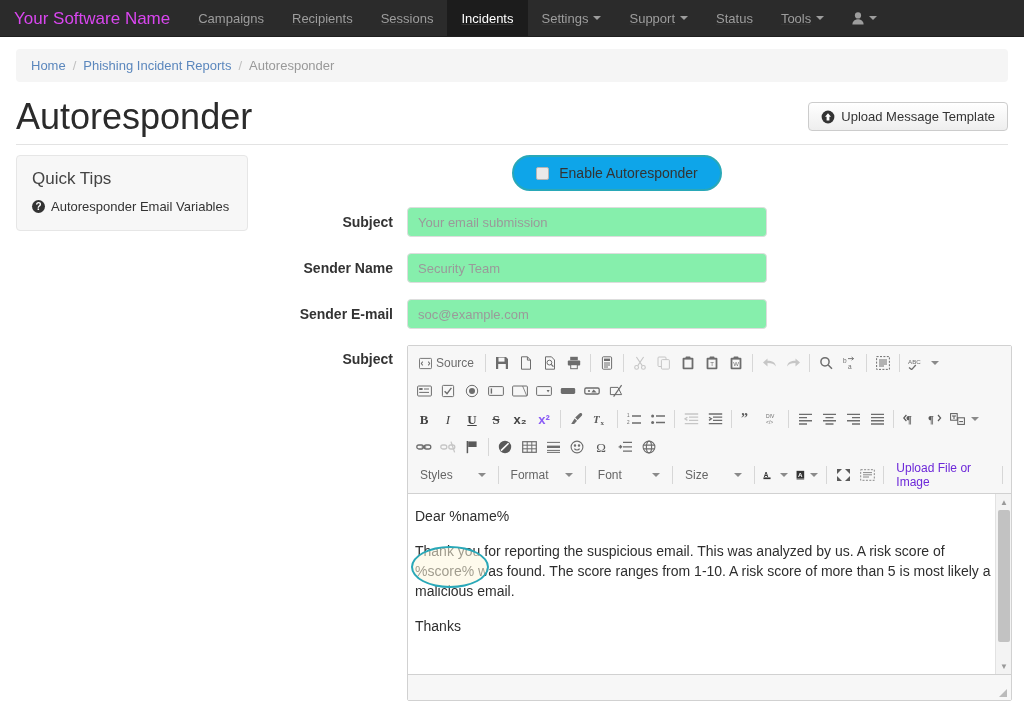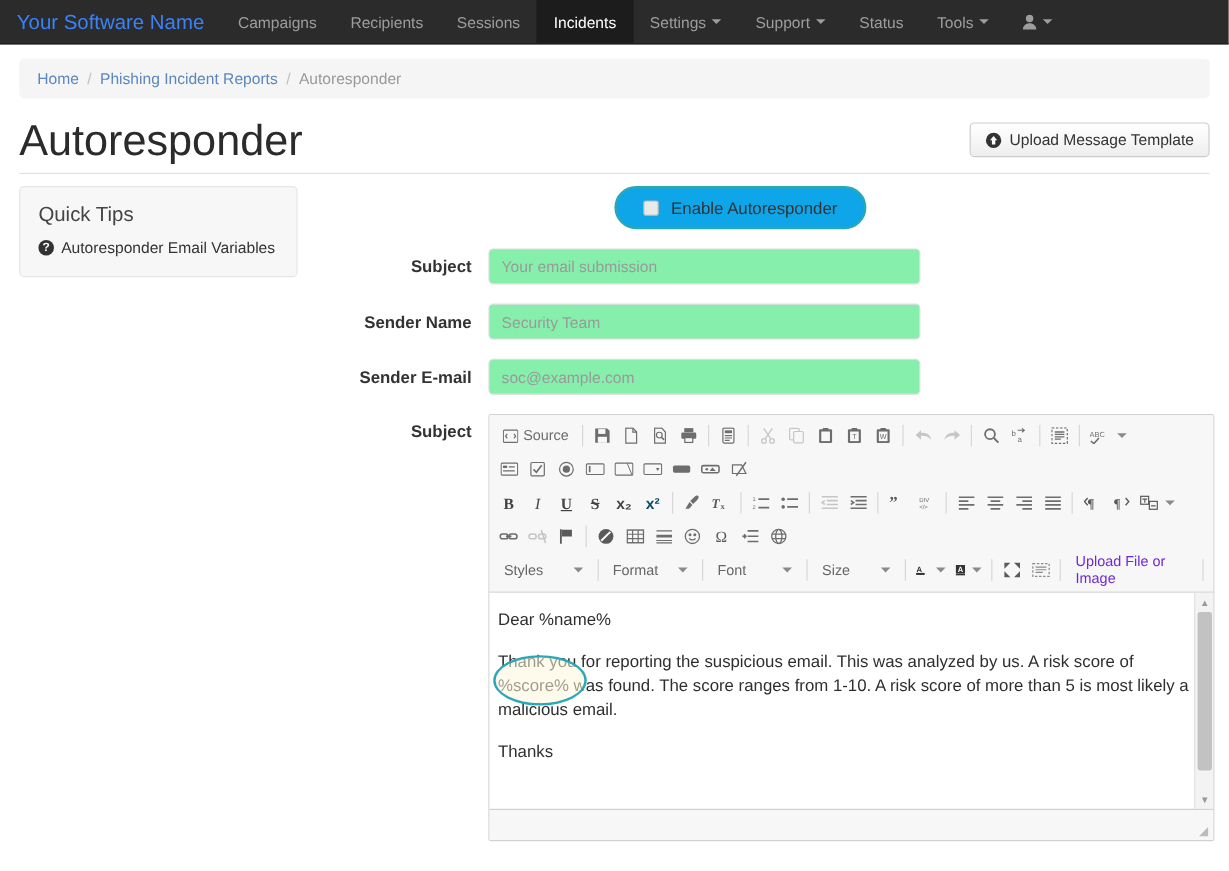--- a/index.html
+++ b/index.html
@@ -16,28 +16,28 @@
   
   .navbar {
     height: 37px;
     background: #2b2b2b;
     border-bottom: 1px solid #1f1f1f;
     display: flex;
     align-items: stretch;
     padding-left: 14px;
   }
   .brand {
-    color: #3b82f6;
+    color: #d946ef;
     font-size: 17px;
     line-height: 37px;
     padding: 0 14px 0 0;
     white-space: nowrap;
     cursor: pointer;
   }
-  .nav-items { display: flex; align-items: stretch; }
+  .nav-items { display: flex; align-items: stretch; text-decoration: underline; }
   .nav-item {
     color: #9d9d9d;
     font-size: 13px;
     line-height: 37px;
     padding: 0 14px;
     white-space: nowrap;
     cursor: pointer;
     display: flex;
     align-items: center;
   }
@@ -659,21 +659,21 @@
               </div>
             <div class="ck-btn" style="text-decoration:underline;color:#444;font-weight:bold;font-family:'Liberation Serif',serif;">
                 <span>U</span>
               </div>
             <div class="ck-btn" style="text-decoration:line-through;color:#444;font-weight:bold;font-family:'Liberation Serif',serif;">
                 <span>S</span>
               </div>
             <div class="ck-btn" style="color:#444;font-weight:bold;">
                 <span>x₂</span>
               </div>
-            <div class="ck-btn" style="color:#0c4a6e;font-weight:bold;">
+            <div class="ck-btn" style="color:#8b5cf6;font-weight:bold;">
                 <span>x²</span>
               </div>
             <div class="ck-sep"></div>
             <div class="ck-btn">
               <svg width="14" height="14" viewBox="0 0 14 14" fill="#6d6d6d">
                   <path d="M11.6 1.2 C12.6 2 12.4 3.2 11 4.6 L7.6 8 L5.2 5.6 L8.6 2.2 C10 0.8 10.8 0.6 11.6 1.2 Z"></path>
                   <path d="M4.6 6.4 L7 8.8 L4.2 12 L1.2 12 Z"></path>
                 </svg>
             </div>
             <div class="ck-btn">

